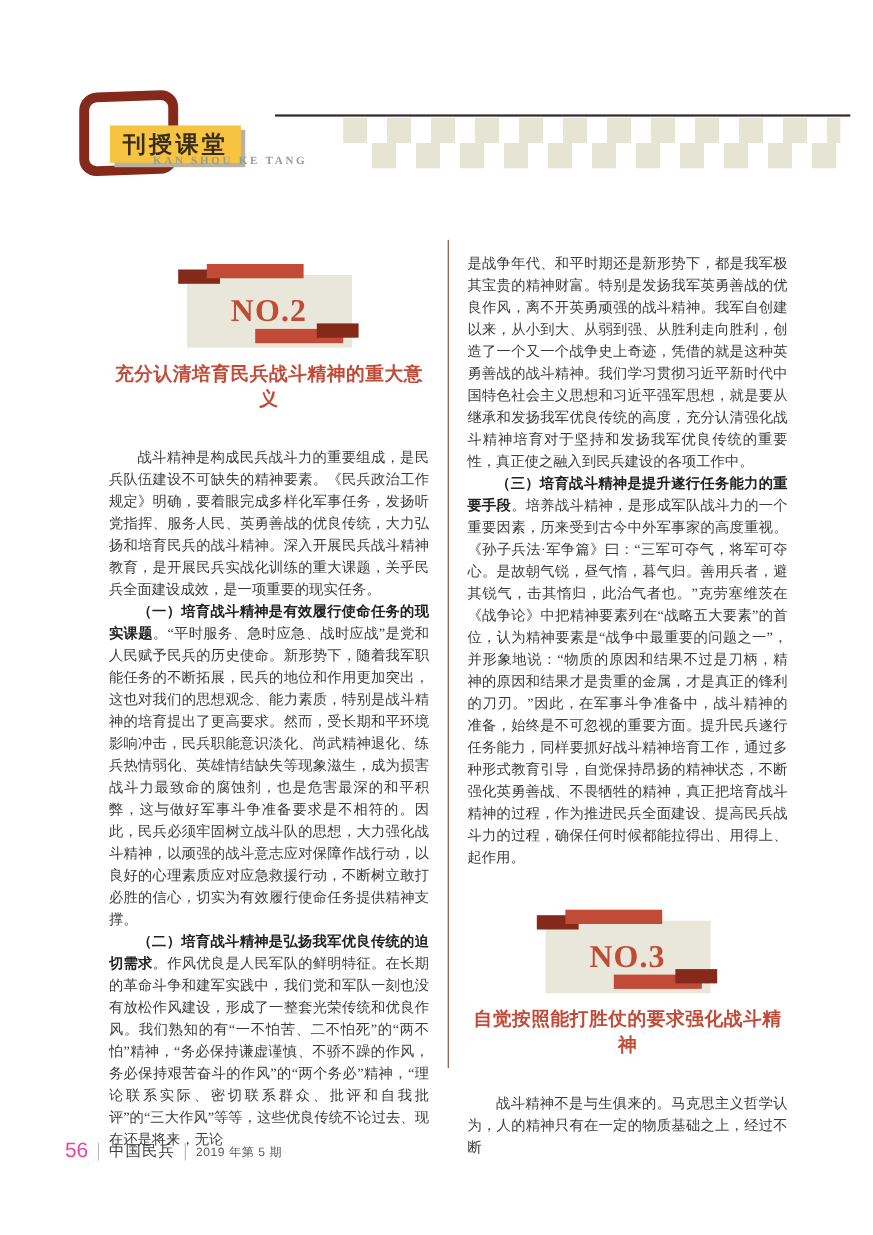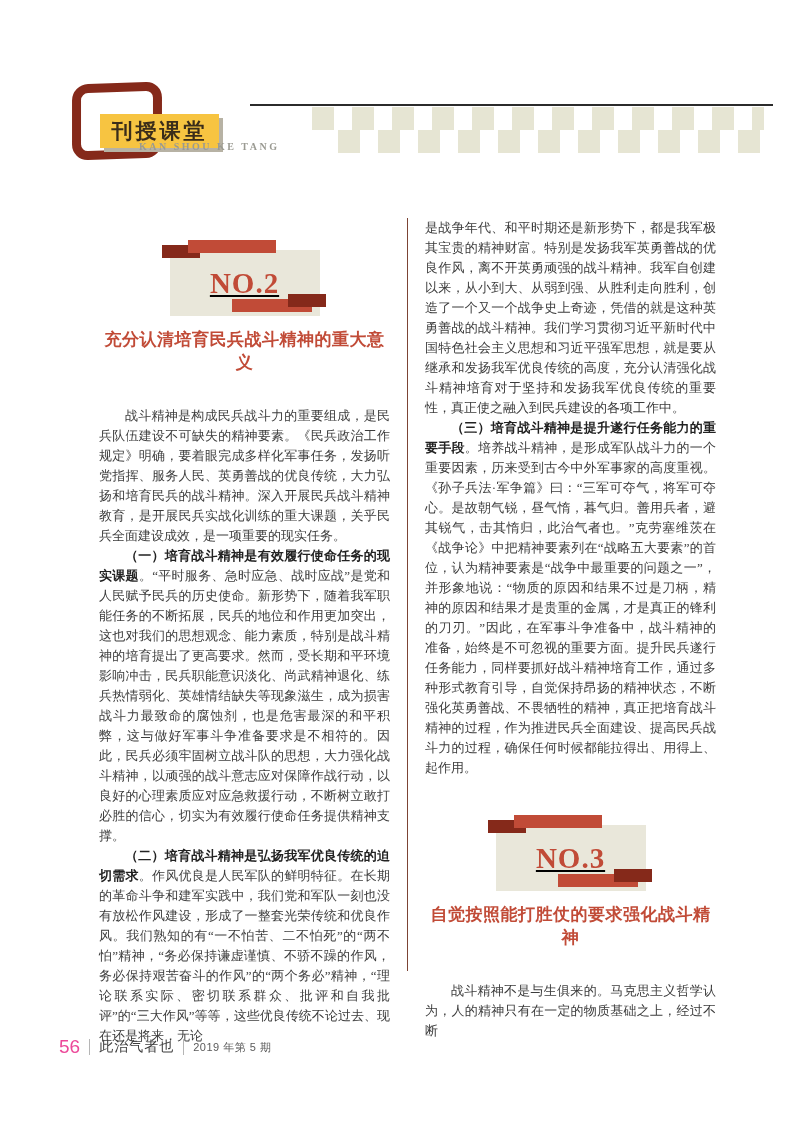--- a/index.html
+++ b/index.html
@@ -69,21 +69,21 @@
   }
   .col{width:291px;}
   .col-gap{width:35px;position:relative;flex:0 0 35px;}
   .gap-line{position:absolute;left:17px;top:0;width:1px;height:753px;background:var(--divider);}
 
   
   .badge{
     position:relative;
     width:150px;height:66px;
     background:var(--beige);
-    display:flex;align-items:center;justify-content:center;text-decoration:underline;
+    display:flex;align-items:center;justify-content:center;
   }
   .badge-no2{margin:32px auto 0;}
   .badge-no3{margin:47px auto 0;}
   .badge-label{
     font-family:"Liberation Serif","DejaVu Serif",serif;
     font-weight:bold;font-size:29px;letter-spacing:1px;color:var(--red);
   }
   .bar{position:absolute;height:13px;}
   .bar.red{background:var(--red);}
   .bar.dark{background:var(--dark-red);}
@@ -100,21 +100,21 @@
     font-family:"Liberation Serif","DejaVu Serif",serif;
   }
 
   .body-copy{margin-top:32px;}
   .body-copy p{
     font-size:13px;line-height:20px;
     text-align:justify;
     color:var(--ink);
     text-indent:2em;
   }
-  .body-copy p.no-indent{text-indent:0;}
+  .body-copy p.no-indent{text-indent:0;margin-top:12px;}
   .lead{font-weight:bold;color:#222;}
 
   
   .footer{
     position:absolute;left:59px;top:1036px;
     display:flex;align-items:center;
     font-family:"Liberation Sans","DejaVu Sans",sans-serif;
   }
   .page-num{font-size:19px;font-weight:normal;color:#ec4899;}
   .footer .sep{width:1px;height:16px;background:#b5b5b5;margin:0 9px;}
@@ -171,18 +171,18 @@
       <div class="body-copy">
         <p>战斗精神不是与生俱来的。马克思主义哲学认为，人的精神只有在一定的物质基础之上，经过不断</p>
       </div>
     </div>
 
   </div>
 
   <div class="footer">
     <span class="page-num">56</span>
     <span class="sep"></span>
-    <span class="mag-name">此治气者也</span>
+    <span class="mag-name">中国民兵</span>
     <span class="sep"></span>
     <span class="issue">2019 年第 5 期</span>
   </div>
 
 </div>
 
 </body></html>

